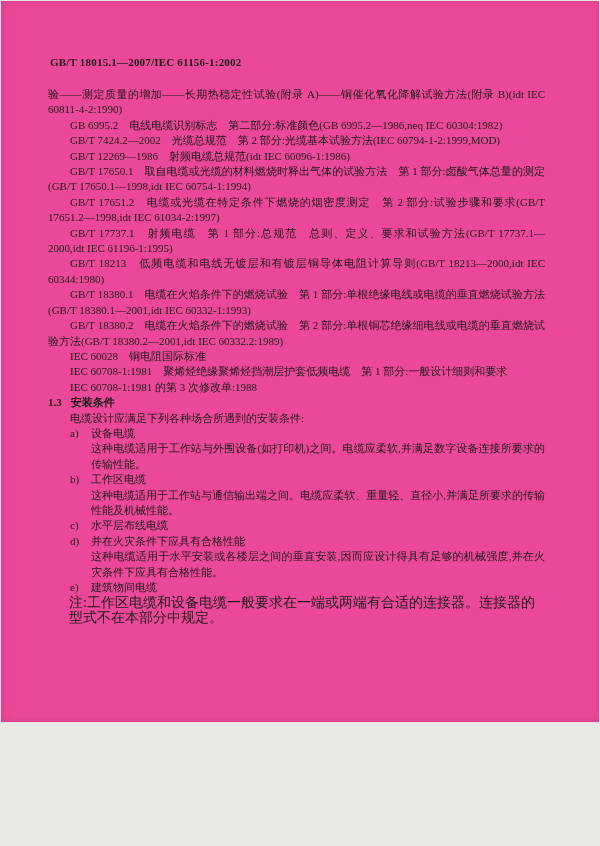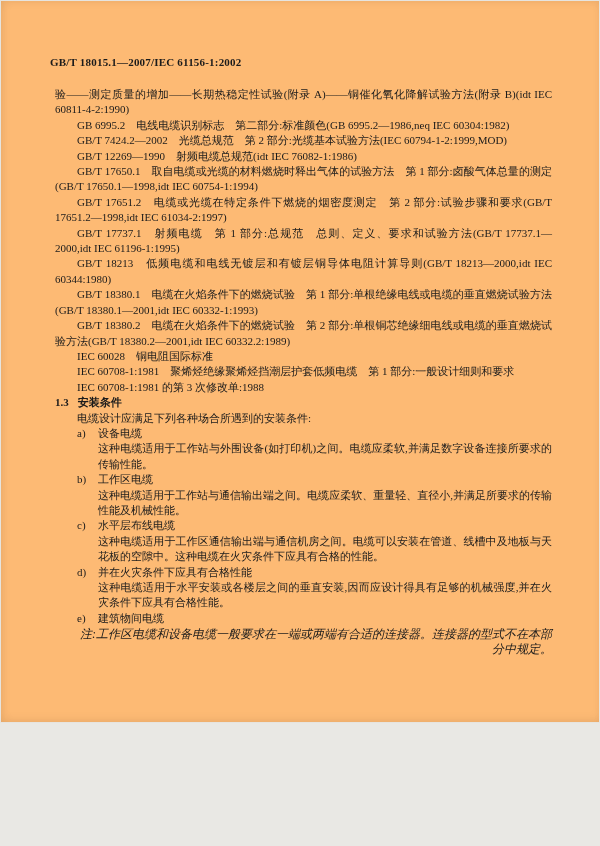--- a/index.html
+++ b/index.html
@@ -6,40 +6,40 @@
     margin: 0;
     padding: 0;
     background: #e9e8e4;
     font-family: "Liberation Serif", "DejaVu Serif", serif;
   }
   .page {
     position: relative;
     width: 600px;
     height: 723px;
     margin: 0;
-    background: #fdba74;
+    background: #ec4899;
     color: #1b1b1b;
     overflow: hidden;
     box-shadow: inset 0 0 0 1px #e6e4df,
                 inset 4px 0 10px rgba(0,0,0,0.045),
                 inset 0 -4px 10px rgba(0,0,0,0.05),
                 inset 0 4px 8px rgba(0,0,0,0.03);
   }
   .doc-header {
     position: absolute;
     left: 50px;
     top: 56px;
     font-size: 11px;
     font-weight: bold;
     letter-spacing: 0.2px;
     white-space: nowrap;
   }
   .content {
     position: absolute;
-    left: 55px;
+    left: 48px;
     top: 87px;
     width: 497px;
     font-size: 11px;
     line-height: 15.4px;
     text-align: justify;
   }
   .content p { margin: 0; }
   .ref { text-indent: 2em; }
   .ref.cont { text-indent: 0; }
   .sec-head {
@@ -55,46 +55,45 @@
     width: 13px;
     margin-right: 8px;
     flex: 0 0 auto;
   }
   .item-body {
     margin-left: 21px !important;
     text-align: justify;
   }
   .doc-note {
     margin-left: 21px !important;
-    font-size: 12px;
+    font-size: 14px;
     line-height: 14.5px;
     margin-top: 1px !important;
-    text-align: right;
-    font-style: italic;
+    text-align: left;
   }
   .page-number {
     position: absolute;
     left: 60px;
     top: 761px;
     font-size: 11px;
   }
 </style>
 </head>
 <body>
 
 <div class="page">
 
   <div class="doc-header">GB/T 18015.1—2007/IEC 61156-1:2002</div>
 
   <div class="content">
 
     <p class="ref cont">验——测定质量的增加——长期热稳定性试验(附录 A)——铜催化氧化降解试验方法(附录 B)(idt IEC 60811-4-2:1990)</p>
     <p class="ref">GB 6995.2　电线电缆识别标志　第二部分:标准颜色(GB 6995.2—1986,neq IEC 60304:1982)</p>
     <p class="ref">GB/T 7424.2—2002　光缆总规范　第 2 部分:光缆基本试验方法(IEC 60794-1-2:1999,MOD)</p>
-    <p class="ref">GB/T 12269—1990　射频电缆总规范(idt IEC 76082-1:1986)</p>
+    <p class="ref">GB/T 12269—1986　射频电缆总规范(idt IEC 60096-1:1986)</p>
     <p class="ref">GB/T 17650.1　取自电缆或光缆的材料燃烧时释出气体的试验方法　第 1 部分:卤酸气体总量的测定(GB/T 17650.1—1998,idt IEC 60754-1:1994)</p>
     <p class="ref">GB/T 17651.2　电缆或光缆在特定条件下燃烧的烟密度测定　第 2 部分:试验步骤和要求(GB/T 17651.2—1998,idt IEC 61034-2:1997)</p>
     <p class="ref">GB/T 17737.1　射频电缆　第 1 部分:总规范　总则、定义、要求和试验方法(GB/T 17737.1—2000,idt IEC 61196-1:1995)</p>
     <p class="ref">GB/T 18213　低频电缆和电线无镀层和有镀层铜导体电阻计算导则(GB/T 18213—2000,idt IEC 60344:1980)</p>
     <p class="ref">GB/T 18380.1　电缆在火焰条件下的燃烧试验　第 1 部分:单根绝缘电线或电缆的垂直燃烧试验方法(GB/T 18380.1—2001,idt IEC 60332-1:1993)</p>
     <p class="ref">GB/T 18380.2　电缆在火焰条件下的燃烧试验　第 2 部分:单根铜芯绝缘细电线或电缆的垂直燃烧试验方法(GB/T 18380.2—2001,idt IEC 60332.2:1989)</p>
     <p class="ref">IEC 60028　铜电阻国际标准</p>
     <p class="ref">IEC 60708-1:1981　聚烯烃绝缘聚烯烃挡潮层护套低频电缆　第 1 部分:一般设计细则和要求</p>
     <p class="ref">IEC 60708-1:1981 的第 3 次修改单:1988</p>
 
@@ -119,21 +118,20 @@
         <span class="item-title">工作区电缆</span>
       </div>
       <p class="item-body">这种电缆适用于工作站与通信输出端之间。电缆应柔软、重量轻、直径小,并满足所要求的传输性能及机械性能。</p>
     </div>
 
     <div class="install-item">
       <div class="item-head">
         <span class="item-letter">c)</span>
         <span class="item-title">水平层布线电缆</span>
       </div>
-      <p class="item-body">这种电缆适用于工作区通信输出端与通信机房之间。电缆可以安装在管道、线槽中及地板与天花板的空隙中。这种电缆在火灾条件下应具有合格的性能。</p>
     </div>
 
     <div class="install-item">
       <div class="item-head">
         <span class="item-letter">d)</span>
         <span class="item-title">并在火灾条件下应具有合格性能</span>
       </div>
       <p class="item-body">这种电缆适用于水平安装或各楼层之间的垂直安装,因而应设计得具有足够的机械强度,并在火灾条件下应具有合格性能。</p>
     </div>
 

